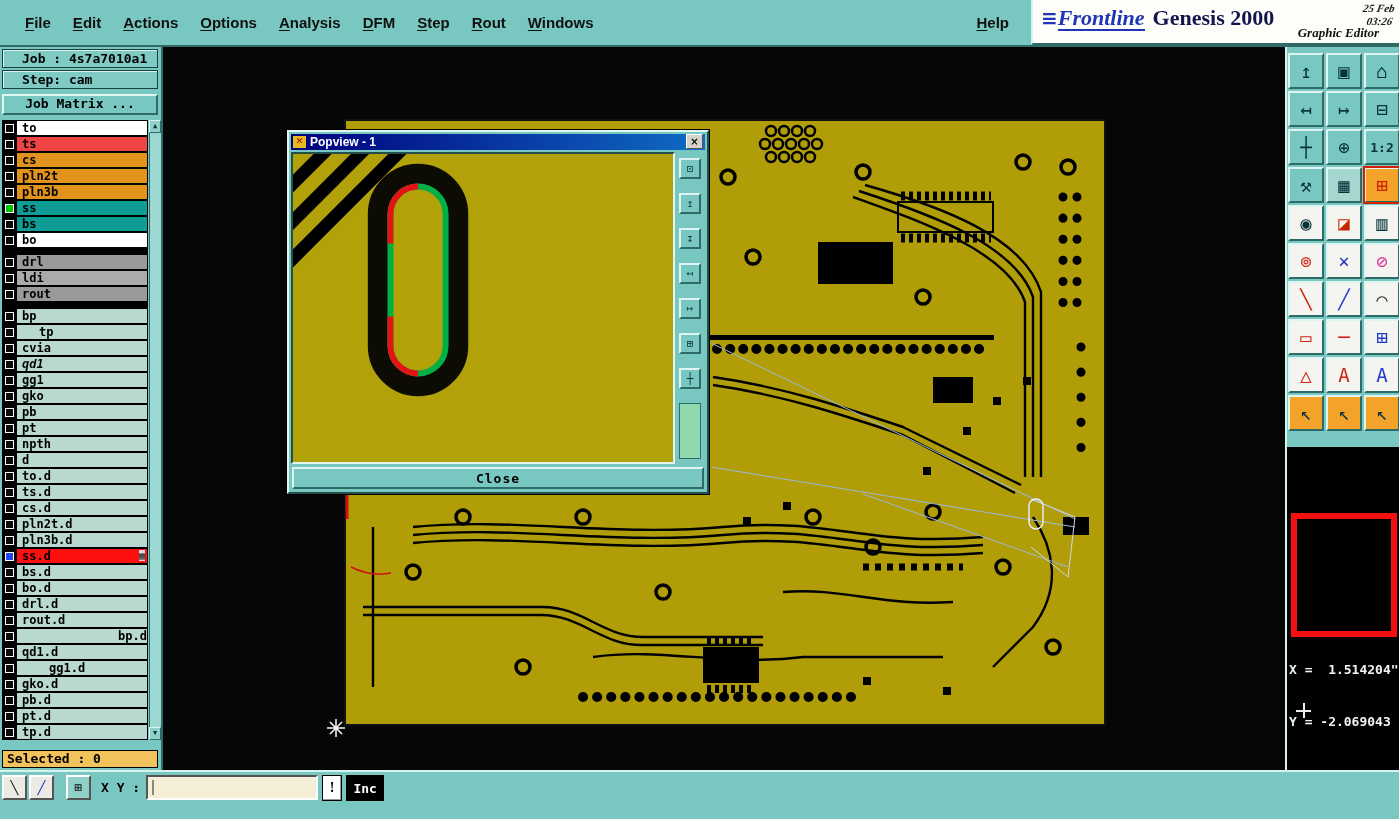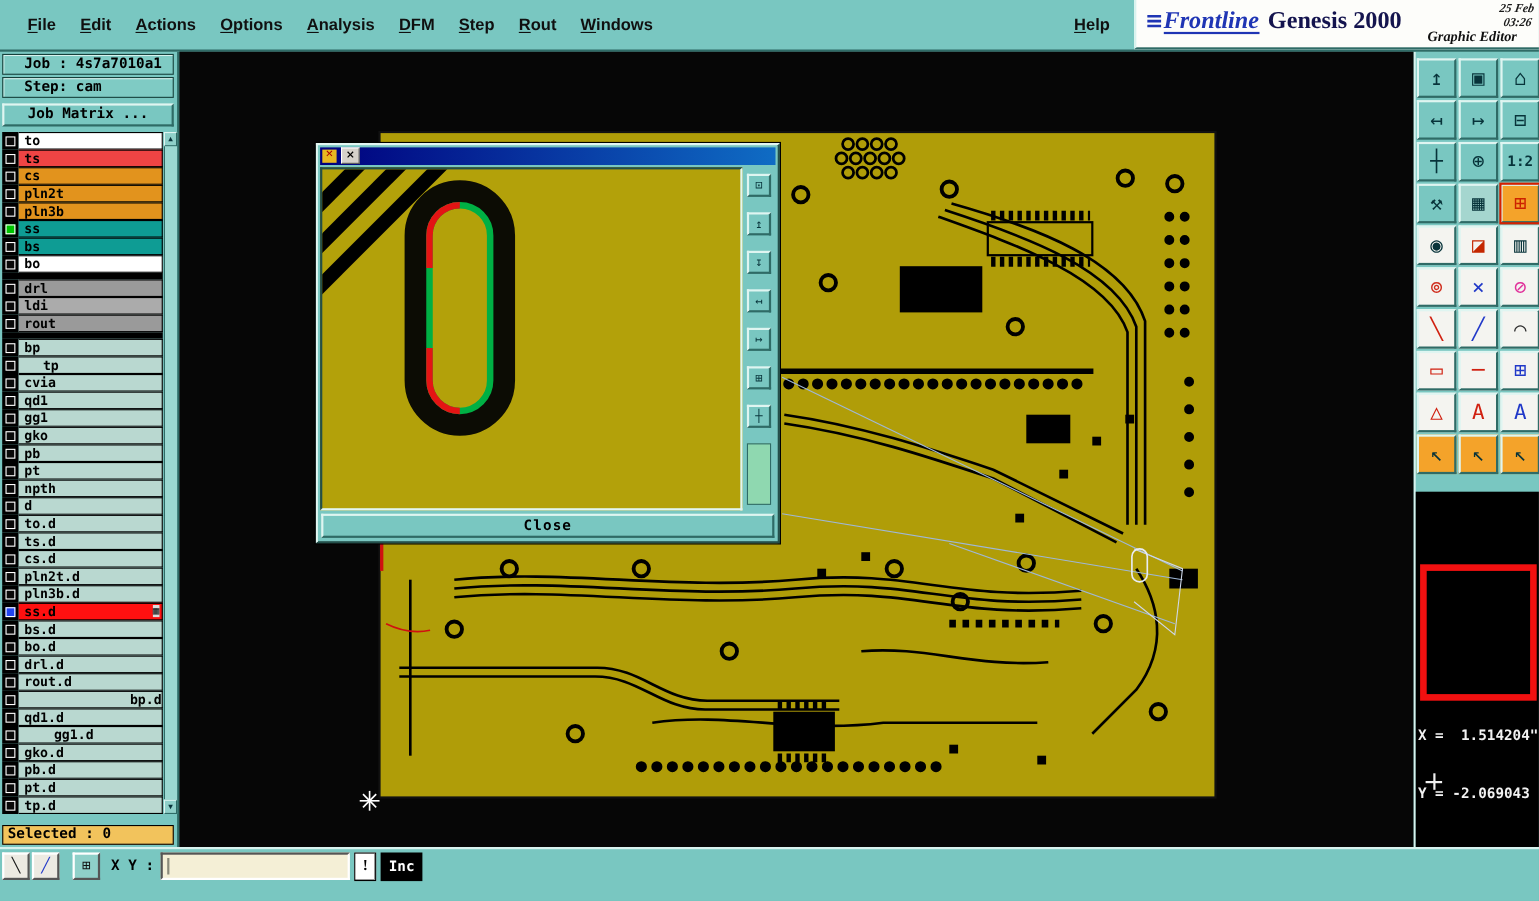--- a/index.html
+++ b/index.html
@@ -242,21 +242,21 @@
             <div class="layer-row">
               <span class="layer-toggle">
                 <span class="sq"></span>
               </span>
               <span class="layer-name" style="background: rgb(185, 216, 208);">cvia</span>
             </div>
             <div class="layer-row">
               <span class="layer-toggle">
                 <span class="sq"></span>
               </span>
-              <span class="layer-name" style="background: rgb(185, 216, 208);">qd1</span>
+              <span class="layer-name" style="background: rgb(185, 216, 208); font-style: italic;">qd1</span>
             </div>
             <div class="layer-row">
               <span class="layer-toggle">
                 <span class="sq"></span>
               </span>
               <span class="layer-name" style="background: rgb(185, 216, 208);">gg1</span>
             </div>
             <div class="layer-row">
               <span class="layer-toggle">
                 <span class="sq"></span>
@@ -511,20 +511,21 @@
           <line x1="164" y1="681" x2="182" y2="681"></line>
           <line x1="173" y1="672" x2="173" y2="690"></line>
           <line x1="167" y1="675" x2="179" y2="687"></line>
           <line x1="167" y1="687" x2="179" y2="675"></line>
         </g>
       </svg>
 
       <div class="popview">
         <div class="pv-title">
           <span class="pv-app-icon">✕</span>
+          <span class="pv-title-text">Popview - 1</span>
           <span class="pv-close-btn">×</span>
         </div>
         <div class="pv-body">
           <div class="pv-canvas">
             <svg viewBox="0 0 386 313" preserveAspectRatio="none">
               <g stroke="#000" stroke-width="13">
                 <line x1="-8" y1="38" x2="38" y2="-8"></line>
                 <line x1="-8" y1="76" x2="76" y2="-8"></line>
                 <line x1="-8" y1="114" x2="114" y2="-8"></line>
               </g>

